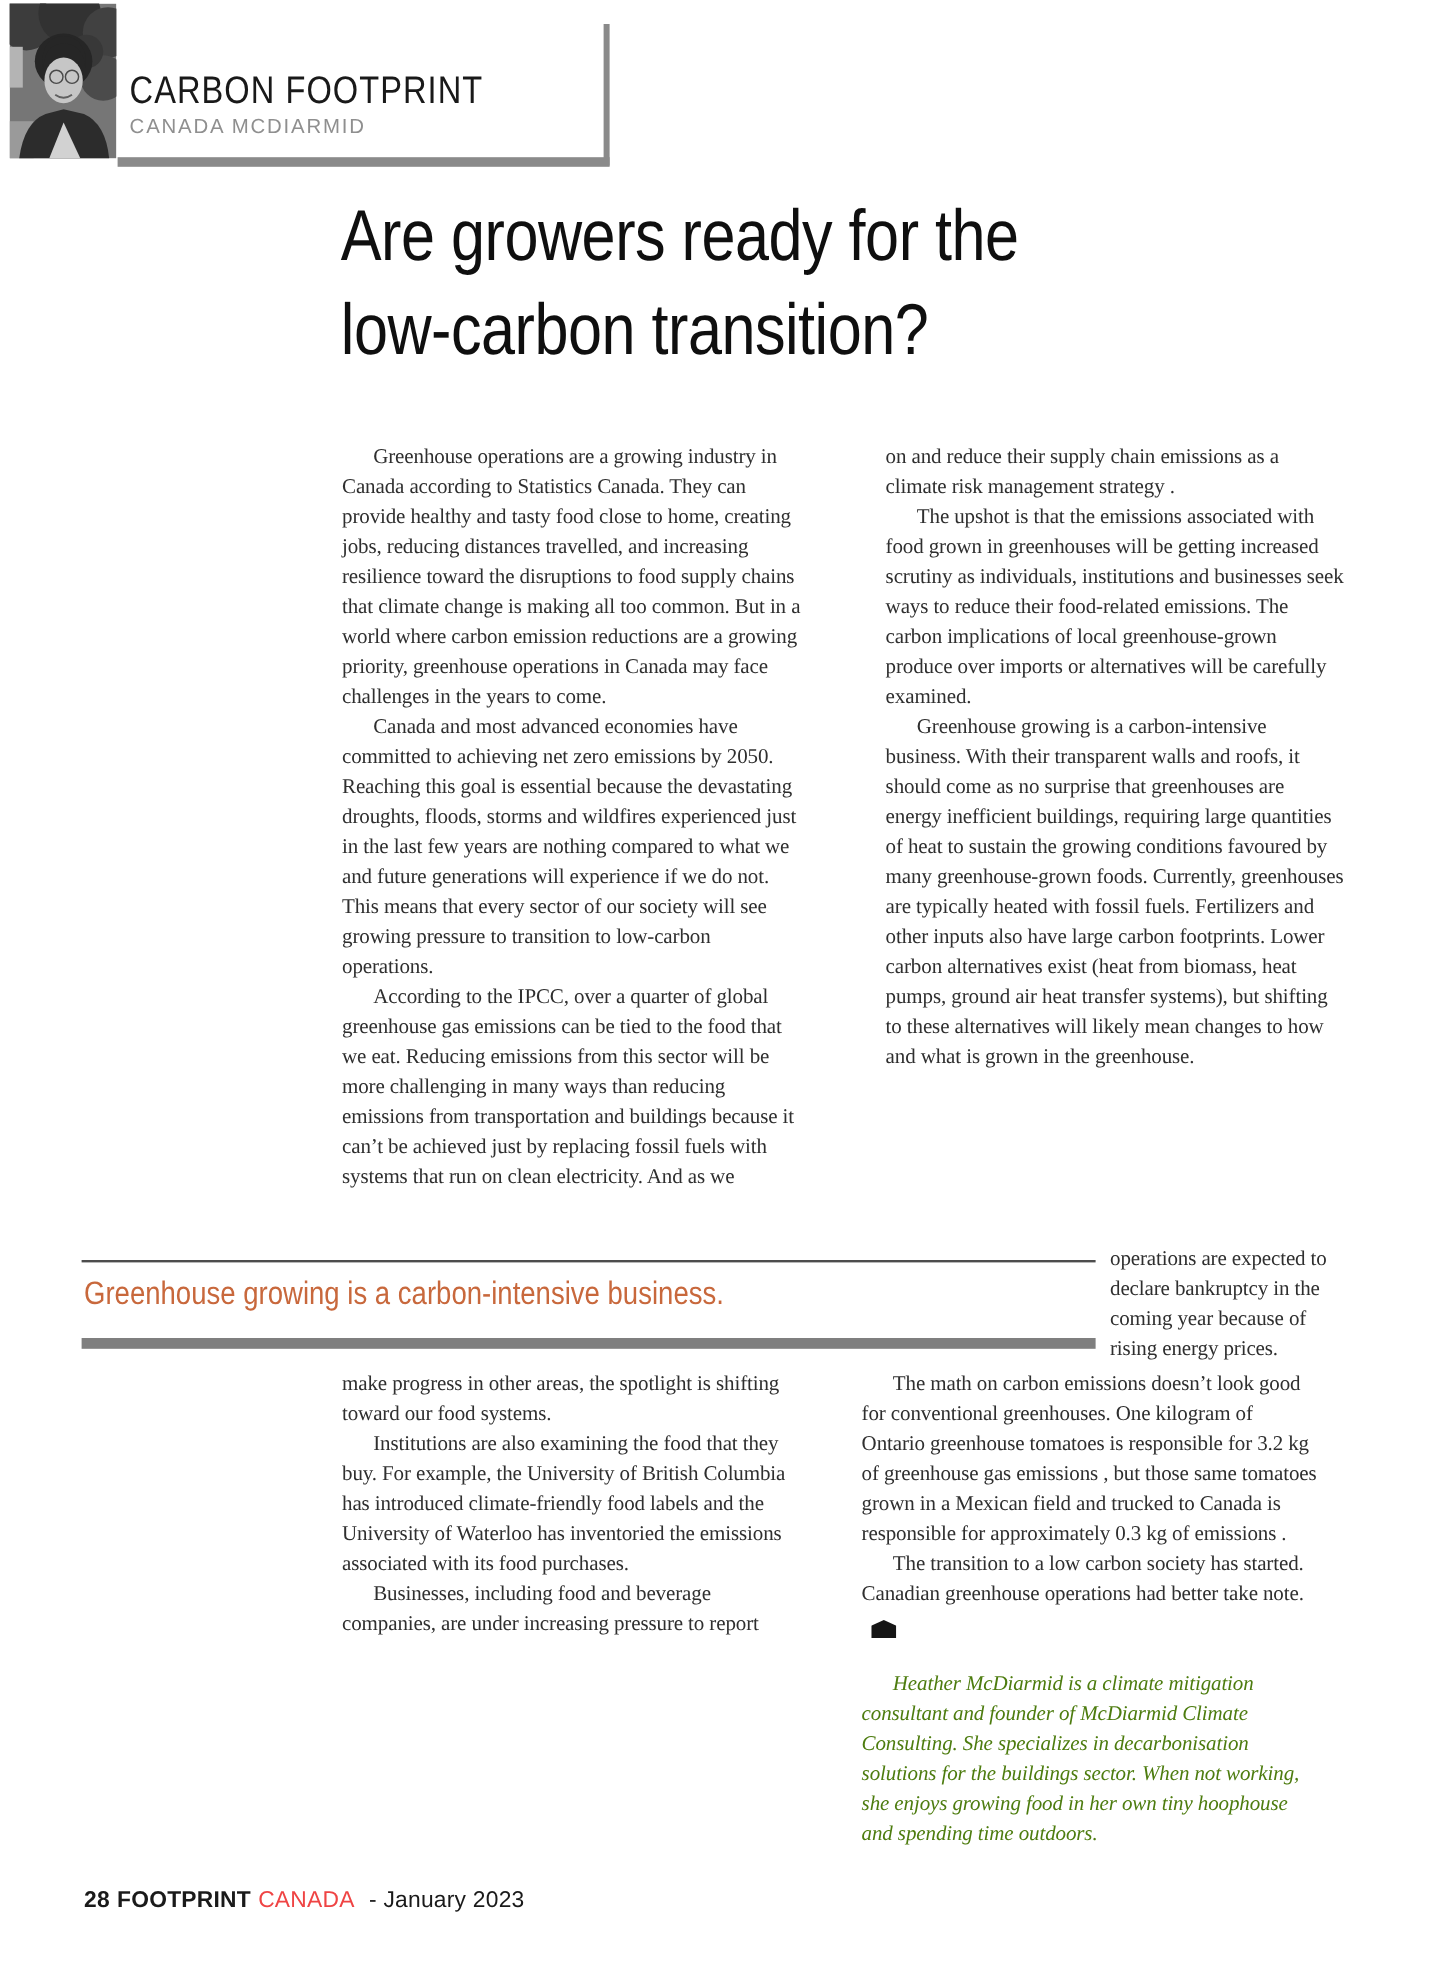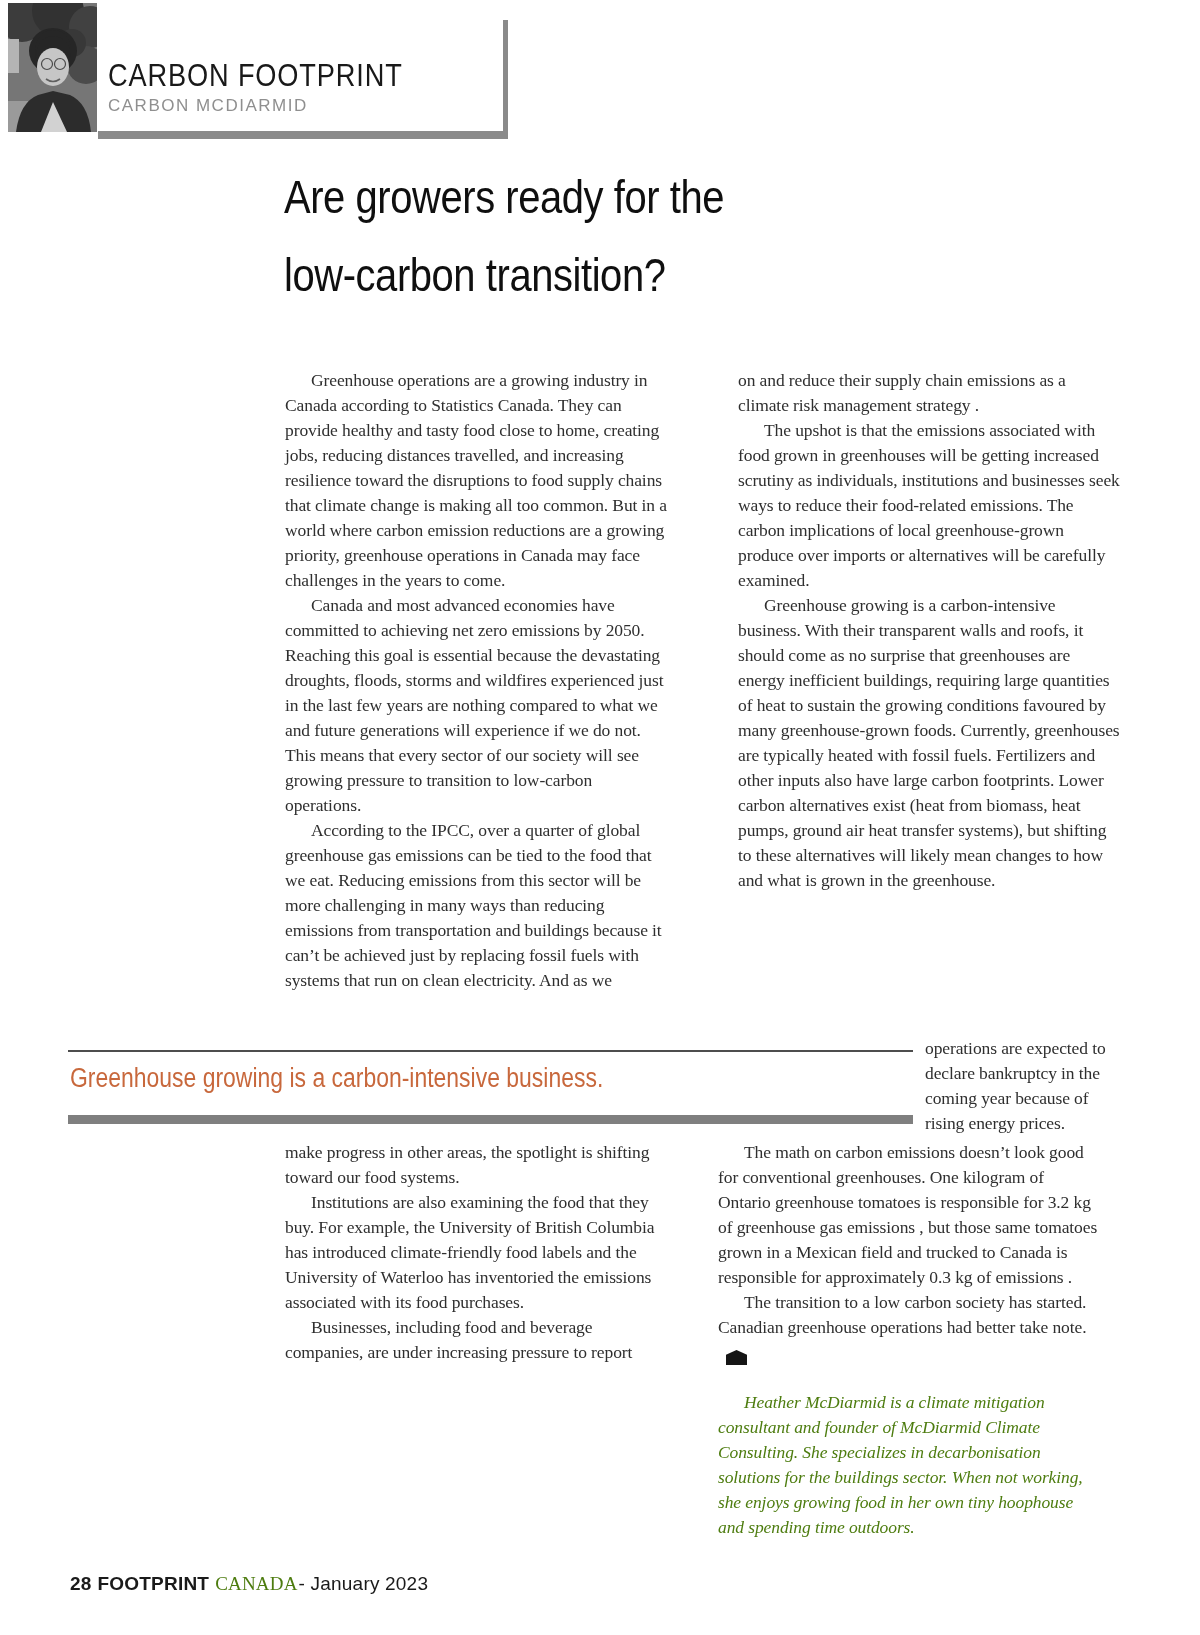--- a/index.html
+++ b/index.html
@@ -11,21 +11,21 @@
   .header-shadow-right{position:absolute;left:503px;top:20px;width:5px;height:118px;background:#8a8a8a;}
   .header-shadow-bottom{position:absolute;left:98px;top:131px;width:410px;height:8px;background:#8a8a8a;}
   .column-title{position:absolute;left:108px;top:58px;font-family:"Liberation Sans",sans-serif;
         font-size:32px;font-weight:400;color:#191919;letter-spacing:1px;line-height:34px;}
   .author-name{position:absolute;left:108px;top:96px;font-family:"Liberation Sans",sans-serif;
         font-size:17px;font-weight:400;color:#8f8f8f;letter-spacing:1.5px;line-height:20px;}
   .cond{display:inline-block;transform:scaleX(0.85);transform-origin:0 0;white-space:nowrap;}
 
   
   .article-title{position:absolute;left:284px;top:158px;font-family:"Liberation Sans",sans-serif;
-        font-size:47px;font-weight:400;color:#0f0f0f;line-height:78px;letter-spacing:-0.5px;}
+        font-size:60px;font-weight:400;color:#0f0f0f;line-height:78px;letter-spacing:-0.5px;}
 
   
   .col{position:absolute;width:382px;font-size:17.5px;line-height:25px;color:#2f2f2f;letter-spacing:-0.1px;}
   .col p{margin:0;text-indent:26px;}
   .col p.cont{text-indent:0;}
   .col-left-top{left:285px;top:368px;}
   .col-right-top{left:738px;top:368px;}
   .col-left-bottom{left:285px;top:1140px;}
   .col-right-bottom{left:718px;top:1140px;}
   .col-right-inset{left:925px;top:1036px;width:185px;}
@@ -42,21 +42,21 @@
   .end-mark{display:inline-block;width:21px;height:15px;margin-left:8px;background:#151515;color:#ffffff;
         font-family:"Liberation Sans",sans-serif;font-size:8px;font-weight:bold;line-height:16px;
         text-align:center;letter-spacing:0.5px;vertical-align:-2px;
         clip-path:polygon(0 32%,50% 0,100% 32%,100% 100%,0 100%);}
 
   
   .footer{position:absolute;left:70px;top:1573px;font-family:"Liberation Sans",sans-serif;
         font-size:19px;color:#1a1a1a;letter-spacing:0.2px;}
   .footer .pgnum{font-weight:bold;margin-right:6px;}
   .footer .mag{font-weight:bold;margin-right:6px;}
-  .footer .edition{color:#4d7c0f;margin-right:1px;font-family:Liberation Serif, serif;}
+  .footer .edition{color:#ef4444;margin-right:12px;}
 </style>
 </head>
 <body>
 
 <div class="page">
 
   <div>
     <svg class="header-photo" viewBox="0 0 89 129" preserveAspectRatio="none">
       <rect width="89" height="129" fill="#767676"></rect>
       <circle cx="14" cy="16" r="23" fill="#3c3c3c"></circle>
@@ -69,21 +69,21 @@
       <ellipse cx="45" cy="48" rx="24" ry="23" fill="#262626"></ellipse>
       <ellipse cx="45" cy="64" rx="16" ry="19" fill="#c6c6c6"></ellipse>
       <path d="M28 56 Q28 34 45 33 Q62 34 63 54 L63 42 Q58 27 45 27 Q30 27 27 46 Z" fill="#262626"></path>
       <circle cx="39" cy="61" r="5.5" fill="none" stroke="#4a4a4a" stroke-width="1.2"></circle>
       <circle cx="52" cy="61" r="5.5" fill="none" stroke="#4a4a4a" stroke-width="1.2"></circle>
       <path d="M38 76 Q45 81 52 76" stroke="#5f5f5f" stroke-width="1.6" fill="none"></path>
       <path d="M8 129 Q12 99 30 92 L45 88 L62 92 Q80 100 83 129 Z" fill="#2c2c2c"></path>
       <path d="M33 129 L45 99 L59 129 Z" fill="#d2d2d2"></path>
     </svg>
     <div class="column-title"><span class="cond">CARBON FOOTPRINT</span></div>
-    <div class="author-name">CARBON MCDIARMID</div>
+    <div class="author-name">CANADA MCDIARMID</div>
     <div class="header-shadow-right"></div>
     <div class="header-shadow-bottom"></div>
   </div>
 
   <div class="article-title">
     <div><span class="cond">Are growers ready for the</span></div>
     <div><span class="cond">low-carbon transition?</span></div>
   </div>
 
   <div class="col col-left-top">

